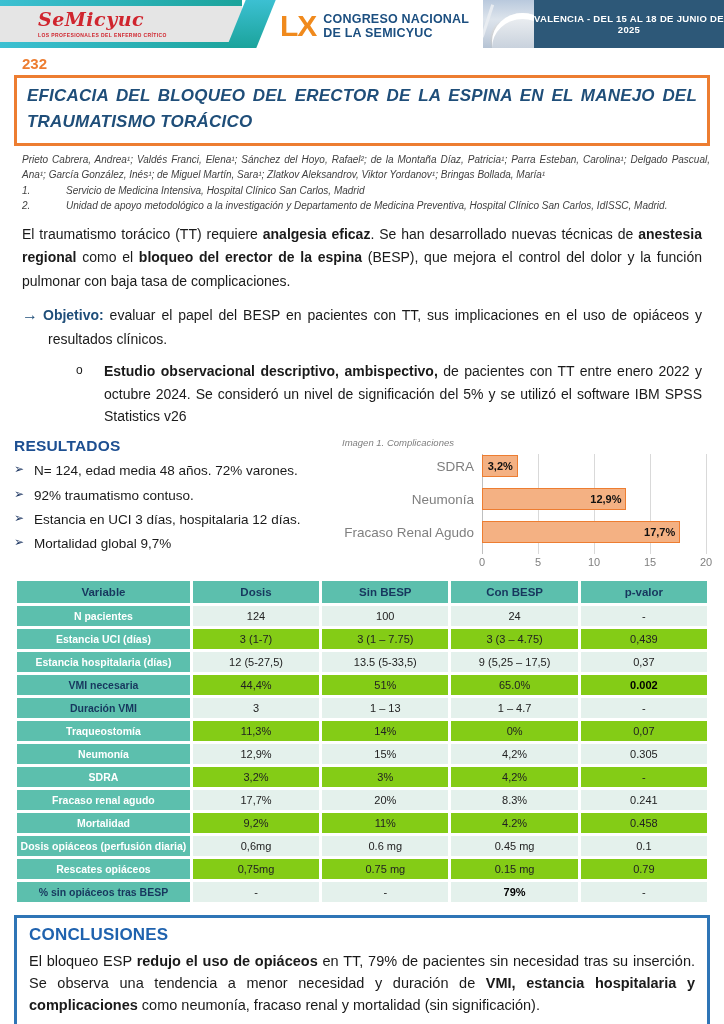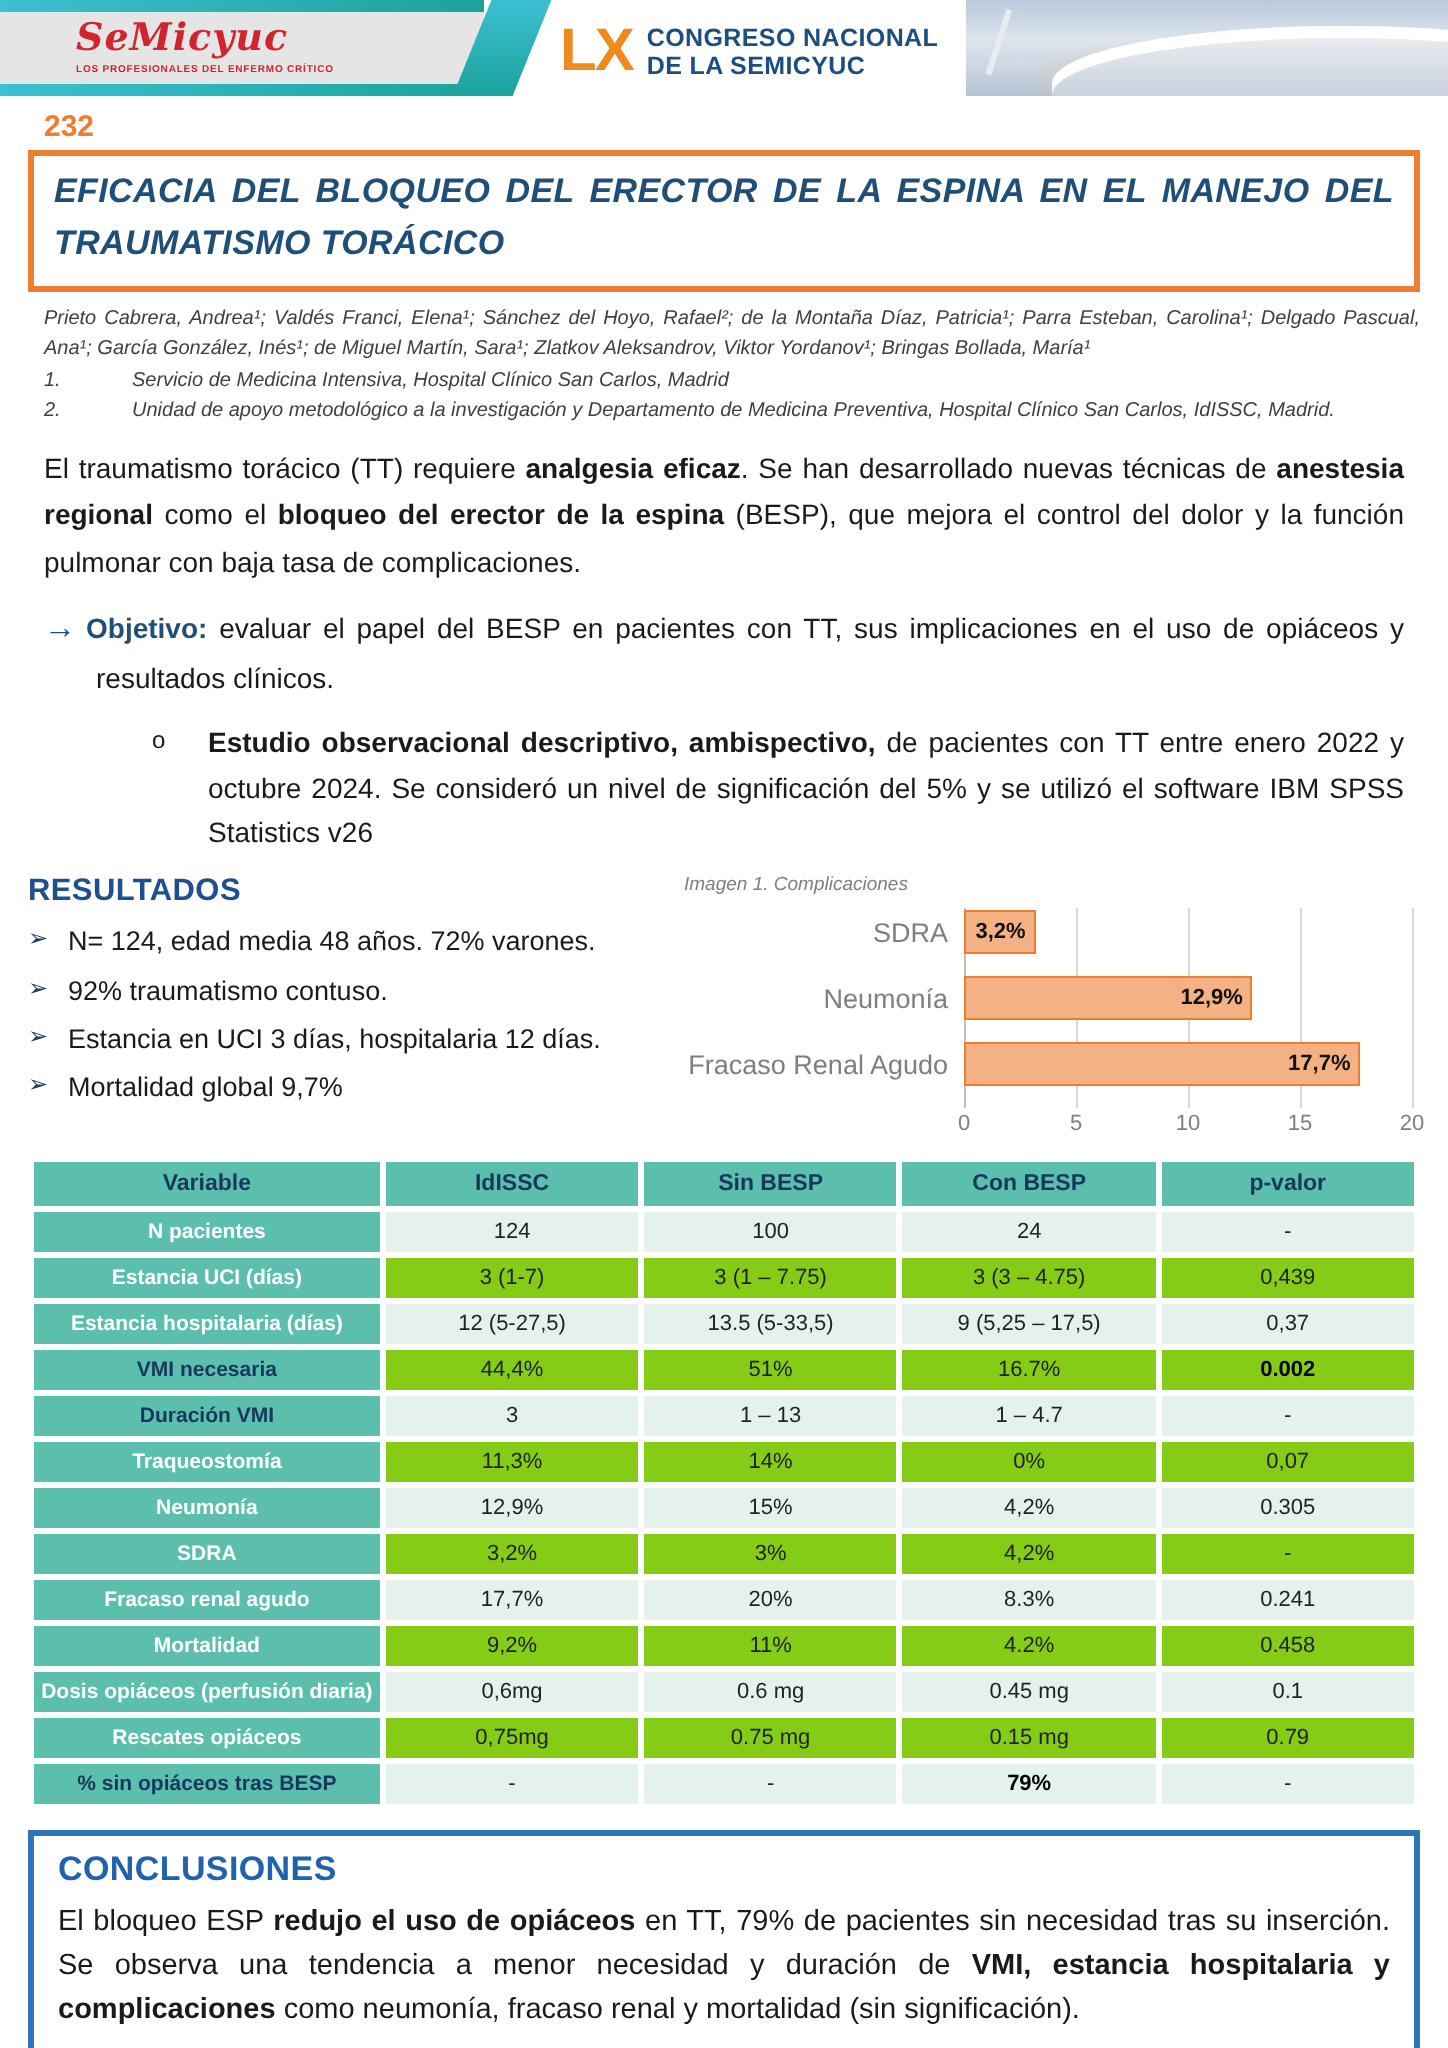--- a/index.html
+++ b/index.html
@@ -95,20 +95,21 @@
     <span class="congress-lines">
       <span class="l1">CONGRESO NACIONAL</span>
       <span class="l2">DE LA SEMICYUC</span>
     </span>
   </div>
   <div class="hdr-photo">
     <div class="photo-glow"></div>
     <div class="photo-arc"></div>
     <div class="photo-spire"></div>
   </div>
+  <div class="hdr-date">VALENCIA - DEL 15 AL 18 DE JUNIO DE 2025</div>
 </div>
 
 <div class="page">
 
   <div class="abs-num">232</div>
   <div class="title-box">
     <div class="title-text">EFICACIA DEL BLOQUEO DEL ERECTOR DE LA ESPINA EN EL MANEJO DEL TRAUMATISMO TORÁCICO</div>
   </div>
 
   <div class="authors">Prieto Cabrera, Andrea¹; Valdés Franci, Elena¹; Sánchez del Hoyo, Rafael²; de la Montaña Díaz, Patricia¹; Parra Esteban, Carolina¹; Delgado Pascual, Ana¹; García González, Inés¹; de Miguel Martín, Sara¹; Zlatkov Aleksandrov, Viktor Yordanov¹; Bringas Bollada, María¹</div>
@@ -198,21 +199,21 @@
       <colgroup>
           <col class="c0">
           <col>
           <col>
           <col>
           <col>
         </colgroup>
       <thead>
           <tr>
             <th>Variable</th>
-            <th>IdISSC</th>
+            <th>Dosis</th>
             <th>Sin BESP</th>
             <th>Con BESP</th>
             <th>p-valor</th>
           </tr>
         </thead>
       <tbody>
           <tr class="even">
             <th>N pacientes</th>
             <td>124</td>
             <td>100</td>
@@ -230,21 +231,21 @@
             <th>Estancia hospitalaria (días)</th>
             <td>12 (5-27,5)</td>
             <td>13.5 (5-33,5)</td>
             <td>9 (5,25 – 17,5)</td>
             <td>0,37</td>
           </tr>
           <tr class="odd">
             <th class="navy">VMI necesaria</th>
             <td>44,4%</td>
             <td>51%</td>
-            <td>16.7%</td>
+            <td>65.0%</td>
             <td class="boldcell">0.002</td>
           </tr>
           <tr class="even">
             <th class="navy">Duración VMI</th>
             <td>3</td>
             <td>1 – 13</td>
             <td>1 – 4.7</td>
             <td>-</td>
           </tr>
           <tr class="odd">

